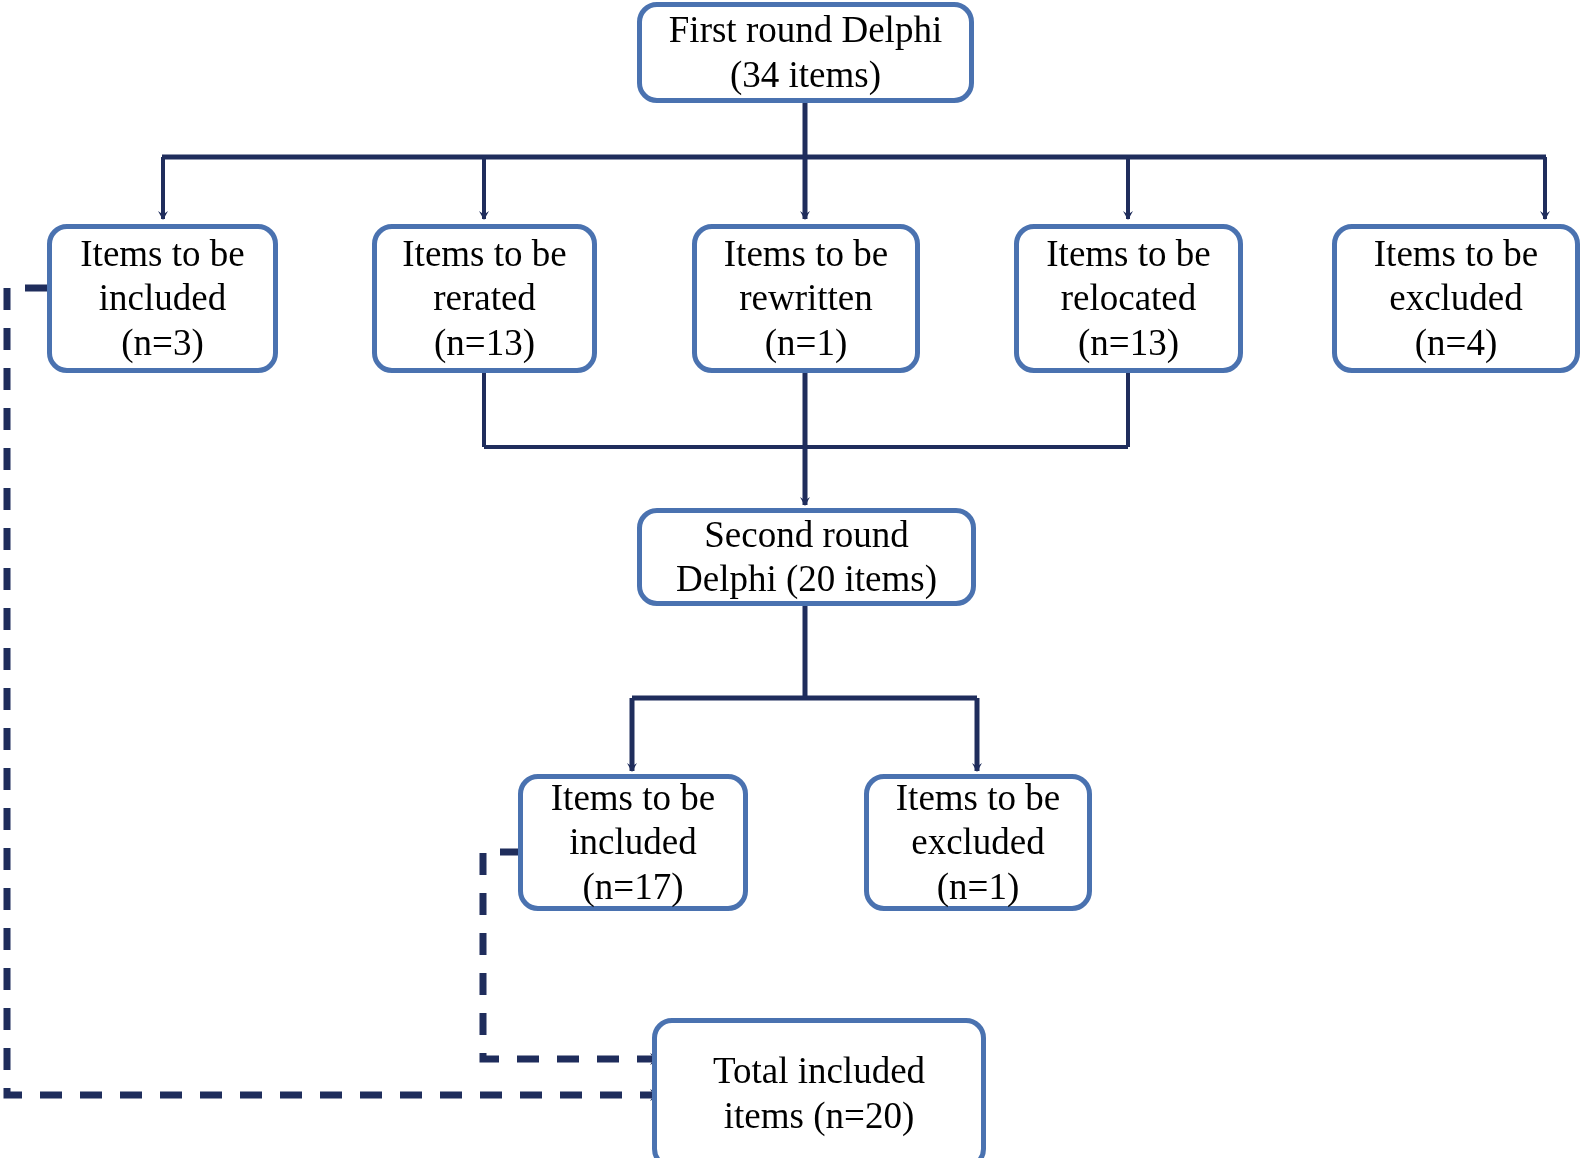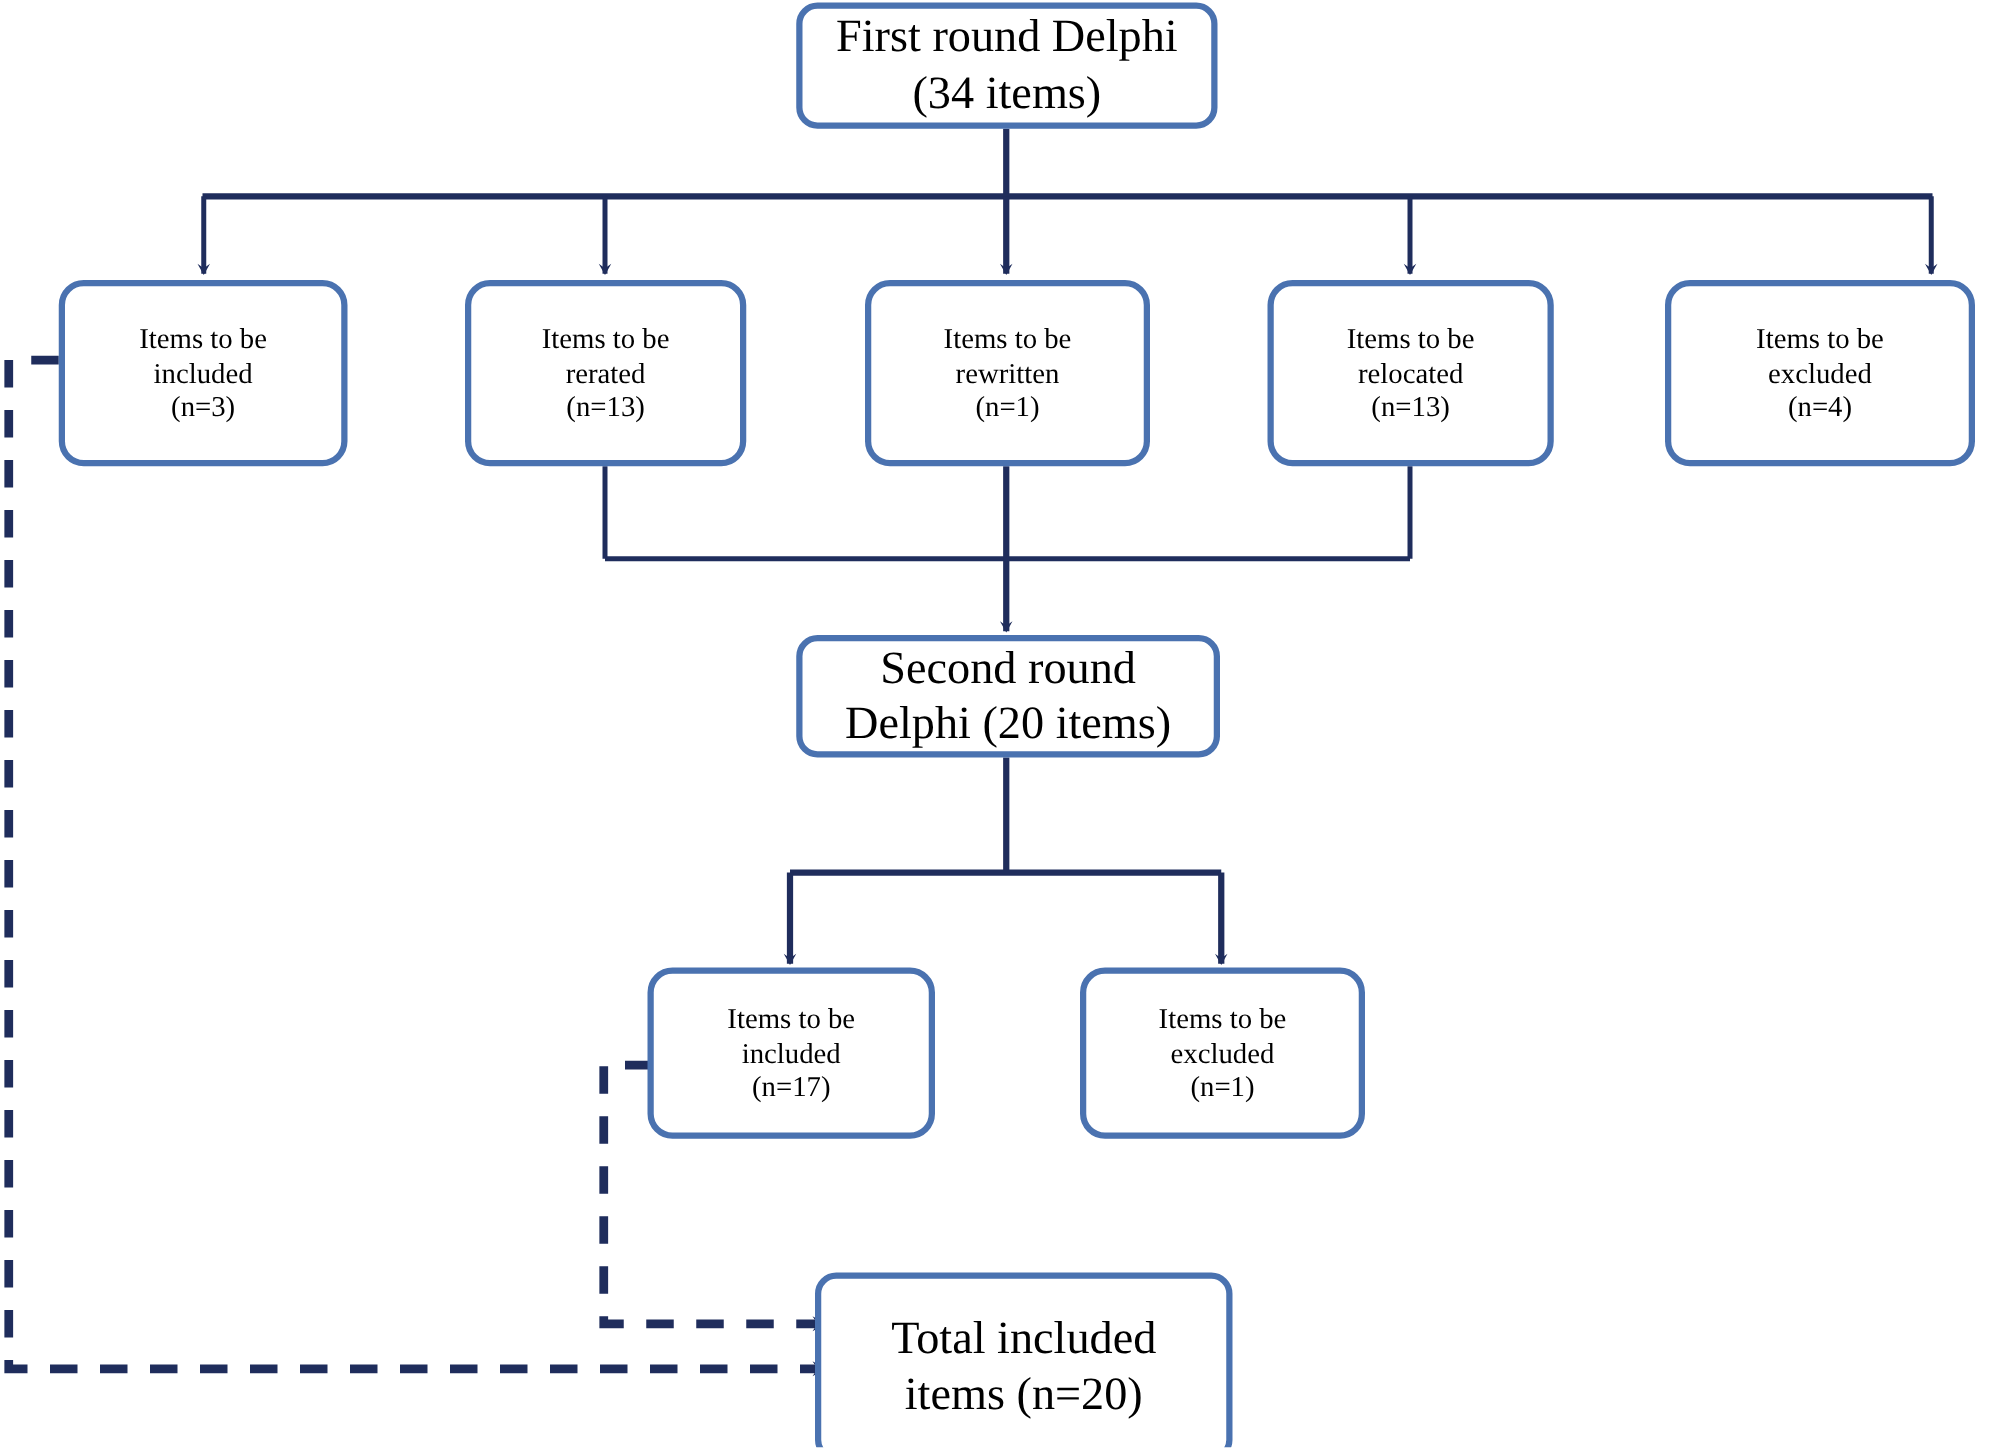--- a/index.html
+++ b/index.html
@@ -18,22 +18,22 @@
     background:#ffffff;
     display:flex;
     align-items:center;
     justify-content:center;
     text-align:center;
     color:#000000;
     line-height:1.20;
     z-index:3;
   }
   .node .lbl{display:block;white-space:pre-line;}
-  .n-big{font-size:37px;border-radius:17px;}
-  .n-mid{font-size:23px;}
+  .n-big{font-size:37px;}
+  .n-mid{font-size:37px;}
   svg.wires{
     position:absolute;left:0;top:0;
     width:1596px;height:1158px;
     z-index:1;
     pointer-events:none;
   }
 </style>
 </head>
 <body>
 

